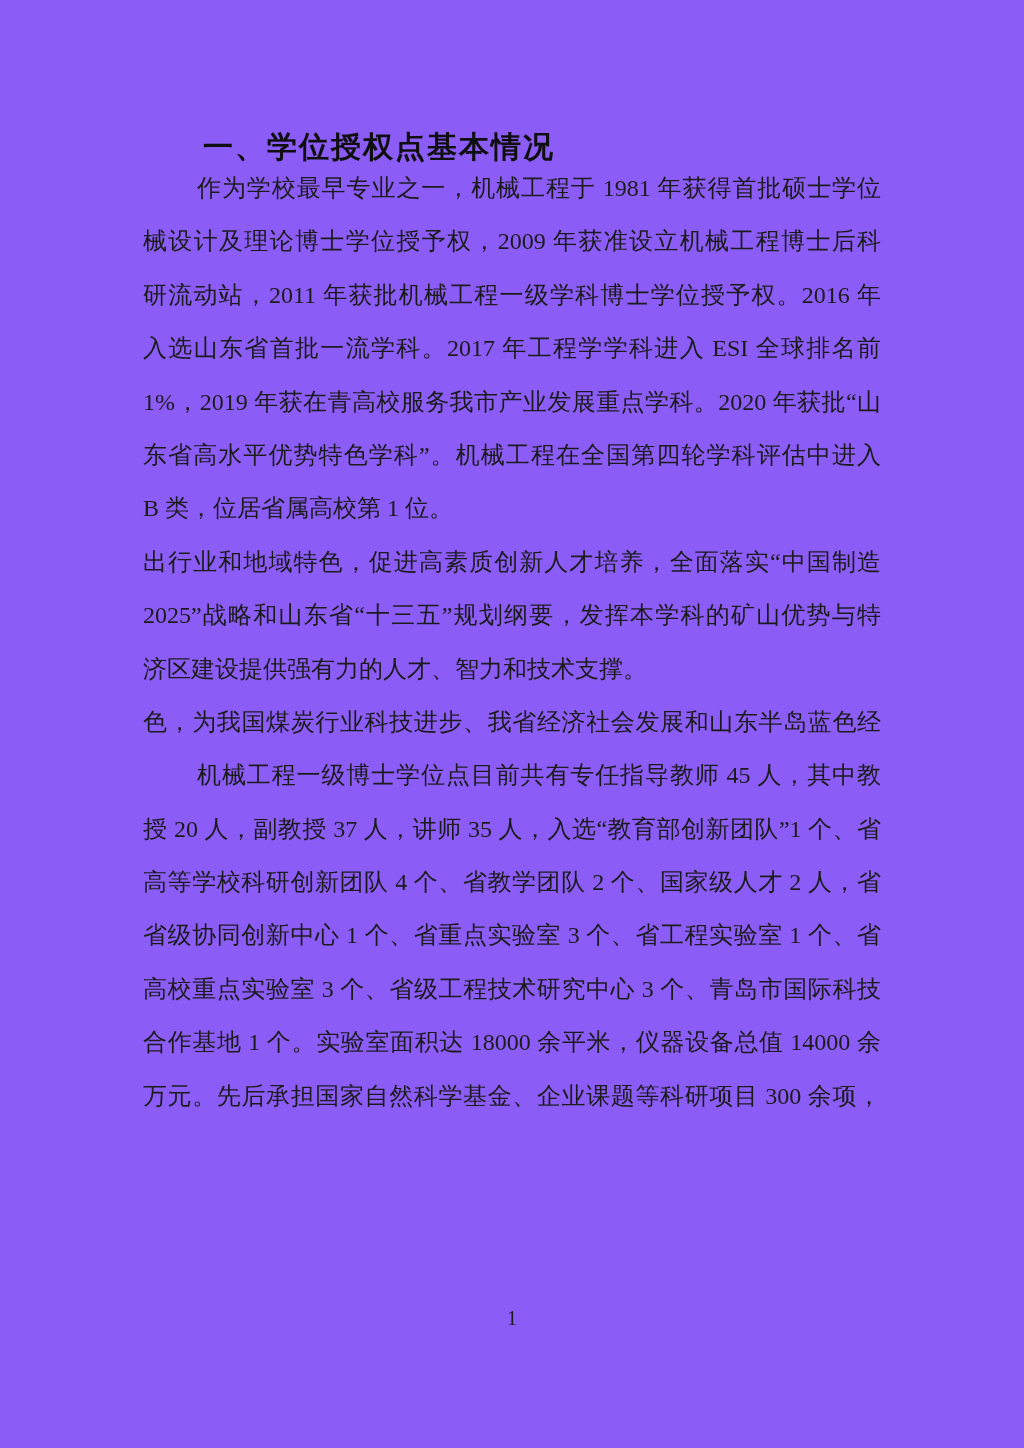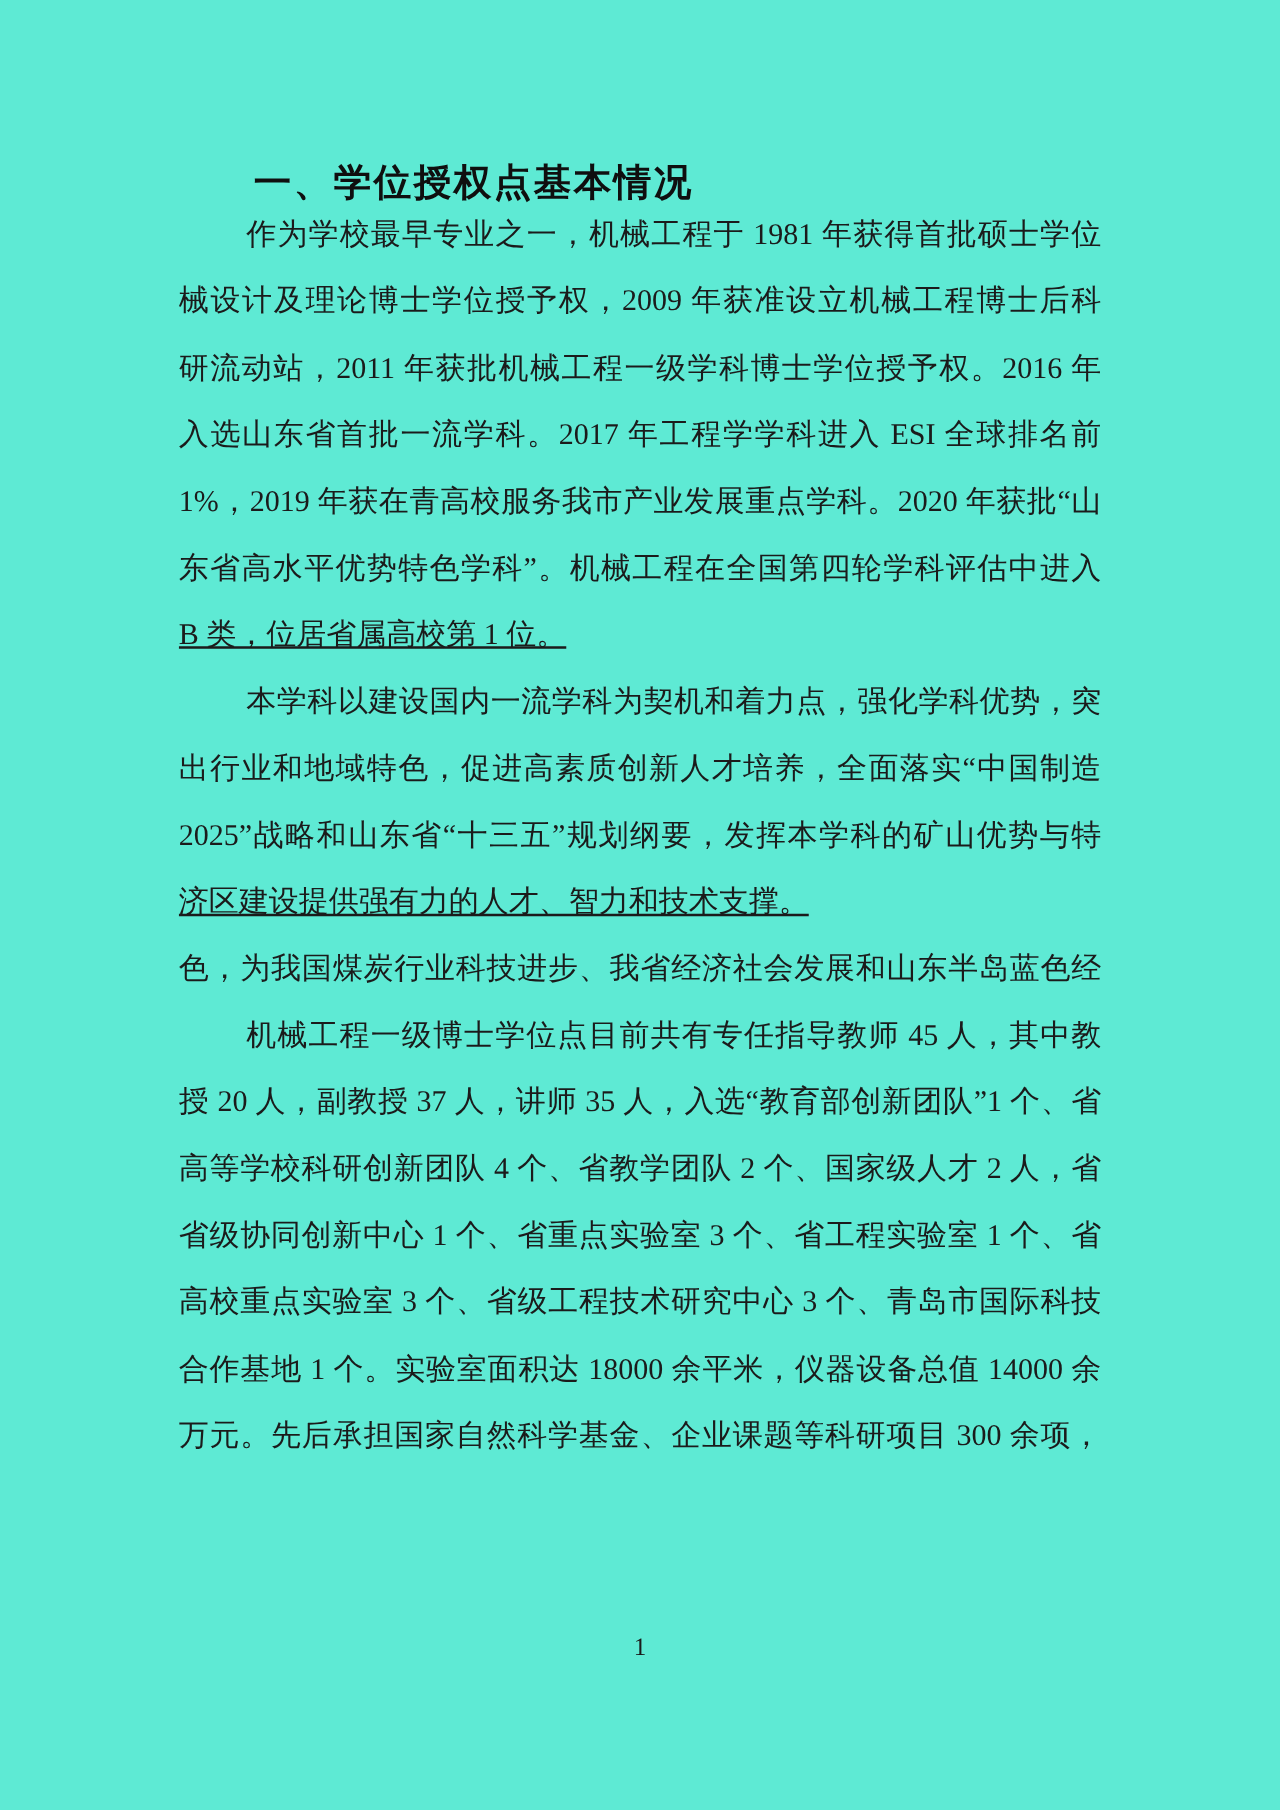--- a/index.html
+++ b/index.html
@@ -4,21 +4,21 @@
 <style>
   html, body {
     margin: 0;
     padding: 0;
     background: #ffffff;
   }
   .page {
     position: relative;
     width: 1024px;
     height: 1448px;
-    background: #5eead4;
+    background: #8b5cf6;
     color: #1b1b1b;
     font-family: "Liberation Serif", "DejaVu Serif", serif;
     overflow: hidden;
   }
   .heading {
     position: absolute;
     left: 143px;
     top: 126px;
     width: 738px;
     margin: 0;
@@ -42,21 +42,20 @@
     line-height: 53.4px;
     text-align: justify;
     text-align-last: justify;
     overflow: hidden;
   }
   .line.indent {
     text-indent: 54px;
   }
   .line.para-end {
     text-align-last: left;
-    text-decoration: underline;
   }
   .page-number {
     position: absolute;
     left: 0;
     top: 1305px;
     width: 100%;
     text-align: center;
     font-size: 20px;
     line-height: 26px;
     color: #1b1b1b;
@@ -75,21 +74,20 @@
       <div class="line indent">作为学校最早专业之一，机械工程于 1981 年获得首批硕士学位</div>
       <div class="line">械设计及理论博士学位授予权，2009 年获准设立机械工程博士后科</div>
       <div class="line">研流动站，2011 年获批机械工程一级学科博士学位授予权。2016 年</div>
       <div class="line">入选山东省首批一流学科。2017 年工程学学科进入 ESI 全球排名前</div>
       <div class="line">1%，2019 年获在青高校服务我市产业发展重点学科。2020 年获批“山</div>
       <div class="line">东省高水平优势特色学科”。机械工程在全国第四轮学科评估中进入</div>
       <div class="line para-end">B 类，位居省属高校第 1 位。</div>
     </div>
 
     <div class="para">
-      <div class="line indent">本学科以建设国内一流学科为契机和着力点，强化学科优势，突</div>
       <div class="line">出行业和地域特色，促进高素质创新人才培养，全面落实“中国制造</div>
       <div class="line">2025”战略和山东省“十三五”规划纲要，发挥本学科的矿山优势与特</div>
       <div class="line para-end">济区建设提供强有力的人才、智力和技术支撑。</div>
       <div class="line">色，为我国煤炭行业科技进步、我省经济社会发展和山东半岛蓝色经</div>
     </div>
 
     <div class="para">
       <div class="line indent">机械工程一级博士学位点目前共有专任指导教师 45 人，其中教</div>
       <div class="line">授 20 人，副教授 37 人，讲师 35 人，入选“教育部创新团队”1 个、省</div>
       <div class="line">高等学校科研创新团队 4 个、省教学团队 2 个、国家级人才 2 人，省</div>

